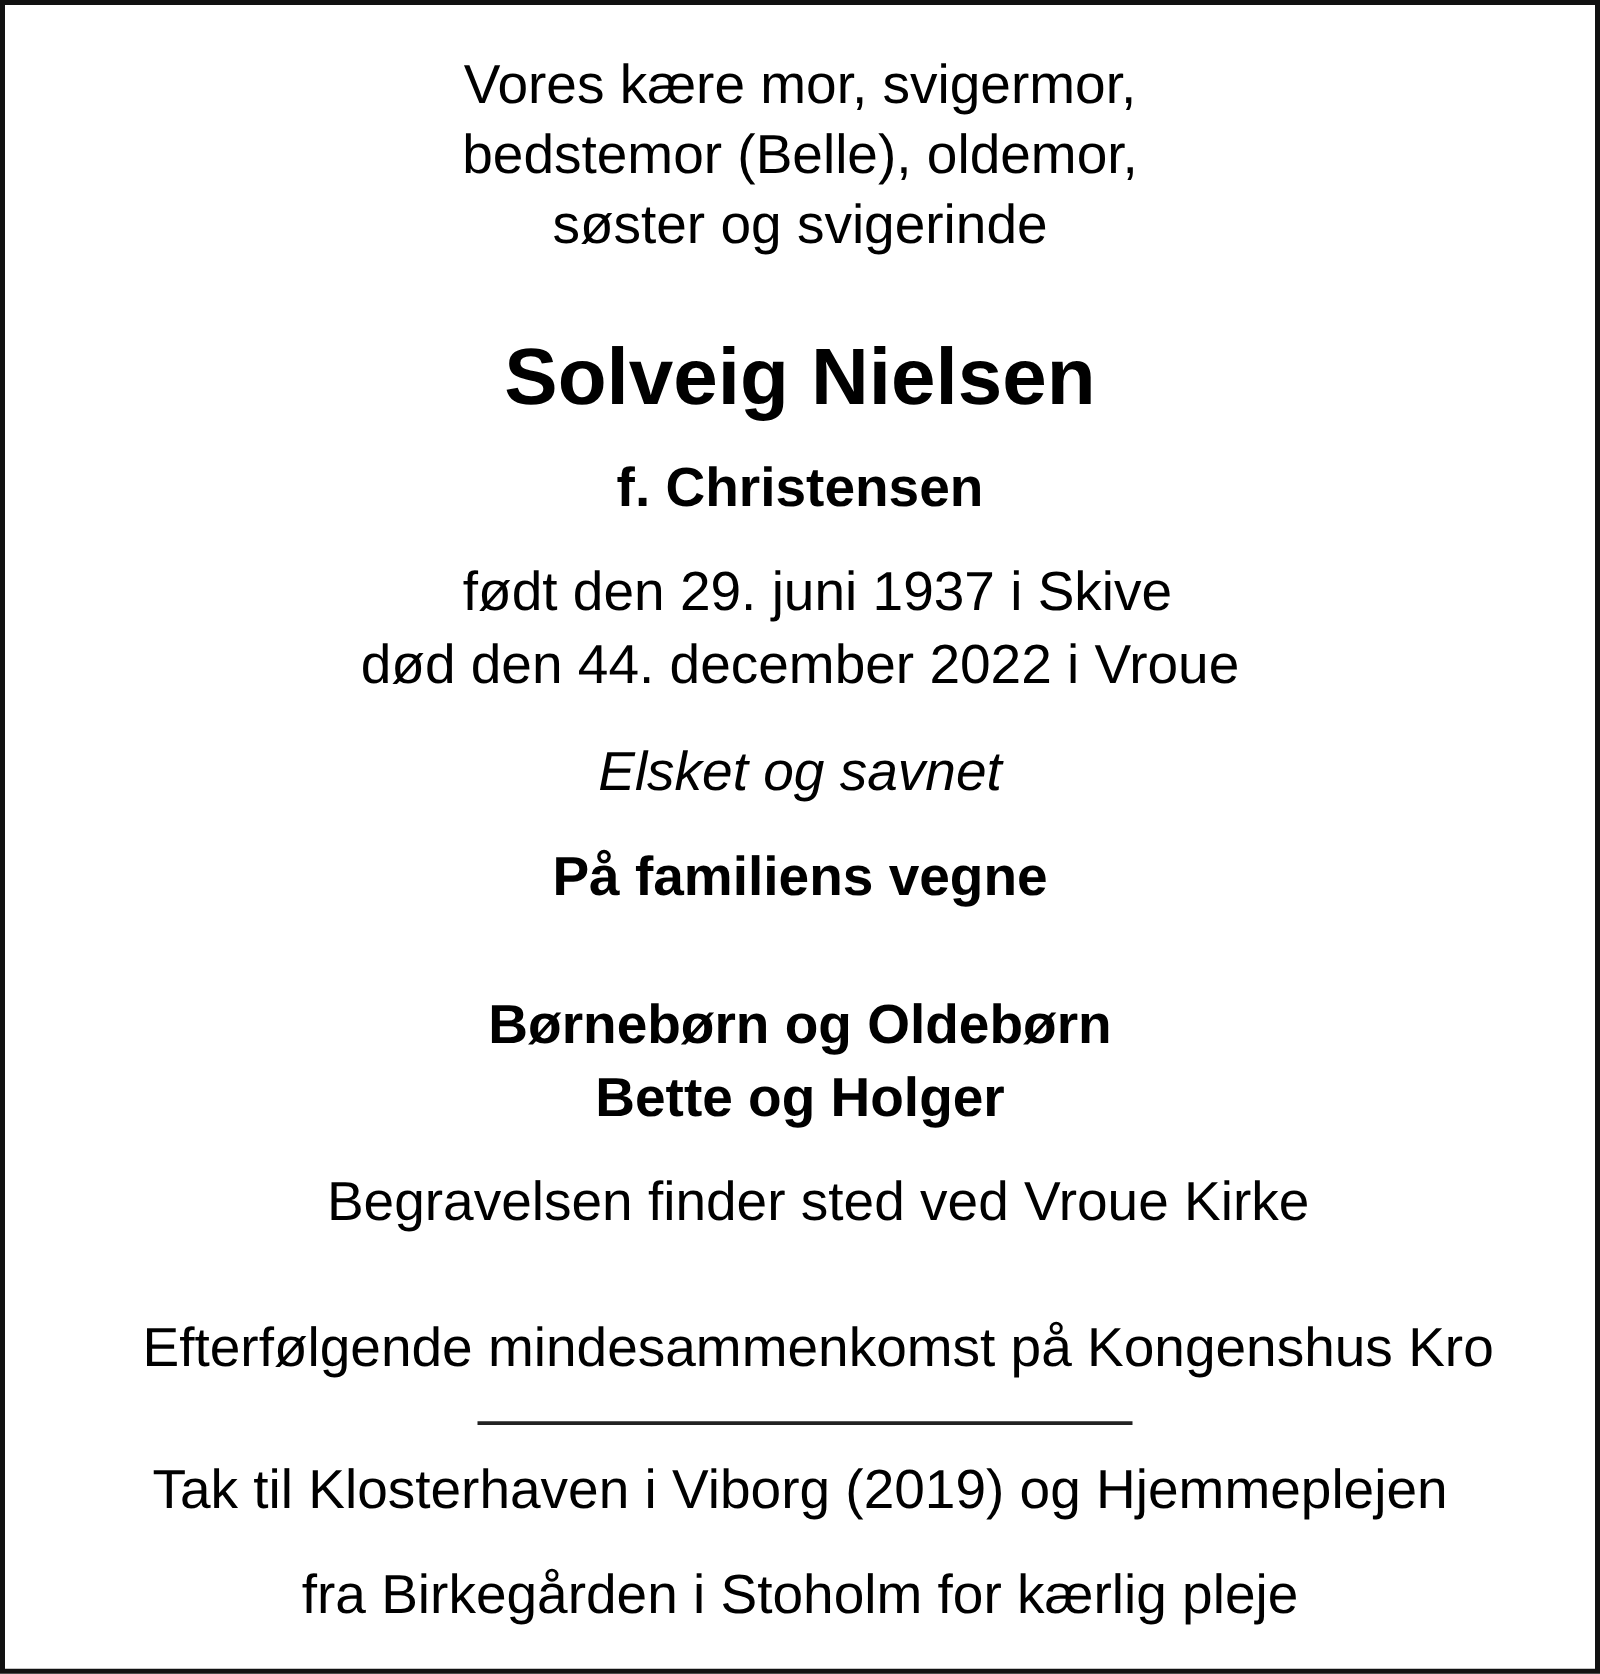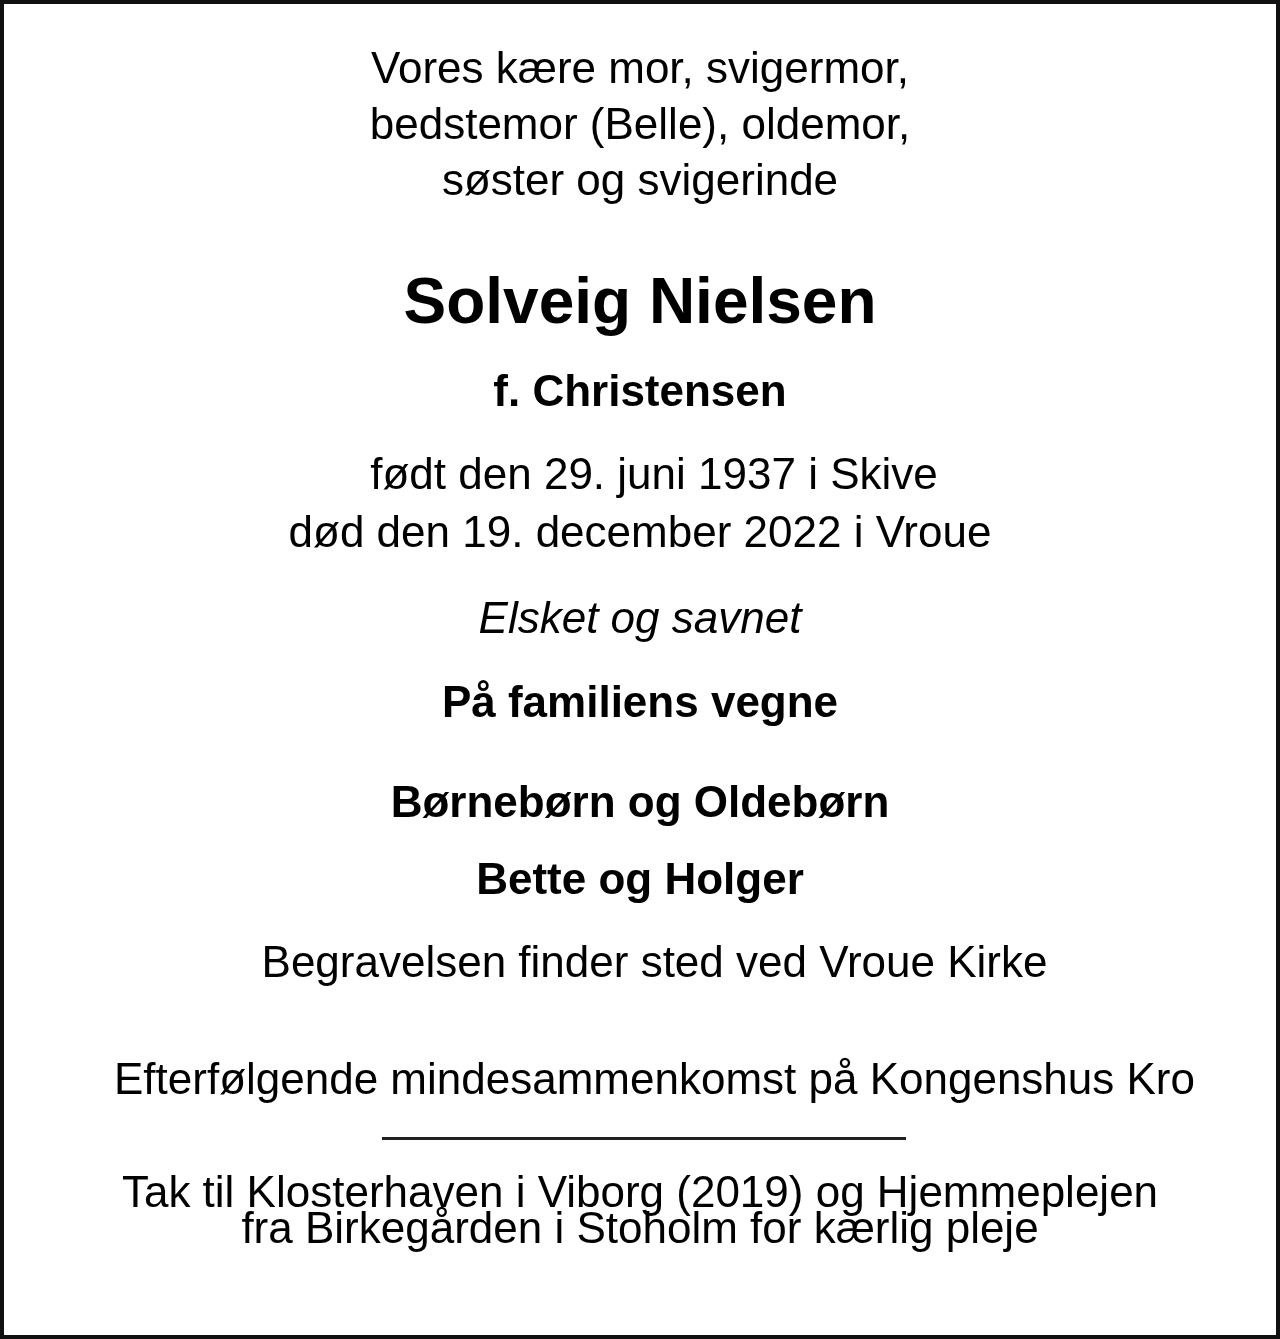--- a/index.html
+++ b/index.html
@@ -40,29 +40,29 @@
 
   <div class="line intro" style="top:36px;">Vores kære mor, svigermor,</div>
   <div class="line intro" style="top:92px;">bedstemor (Belle), oldemor,</div>
   <div class="line intro" style="top:148px;">søster og svigerinde</div>
 
   <div class="line name" style="top:262px;">Solveig Nielsen</div>
 
   <div class="line maiden" style="top:362px;">f. Christensen</div>
 
   <div class="line dates" style="top:442px;margin-left:28px;">født den 29. juni 1937 i  Skive</div>
-  <div class="line dates" style="top:500px;">død den 19. december 2022 i Vroue</div>
+  <div class="line dates" style="top:500px;">død den 44. december 2022 i Vroue</div>
 
   <div class="line motto" style="top:586px;">Elsket og savnet</div>
 
   <div class="line family" style="top:668px;">På familiens vegne</div>
-  <div class="line family" style="top:768px;">Børnebørn og Oldebørn</div>
+  <div class="line family" style="top:786px;">Børnebørn og Oldebørn</div>
   <div class="line family" style="top:845px;">Bette og Holger</div>
 
   <div class="line funeral" style="top:928px;">Begravelsen finder sted ved Vroue Kirke</div>
   <div class="line funeral" style="top:1045px;">Efterfølgende mindesammenkomst på Kongenshus Kro</div>
 
   <div class="separator"></div>
 
   <div class="line thanks" style="top:1160px;">Tak til Klosterhaven i Viborg (2019) og Hjemmeplejen</div>
-  <div class="line thanks" style="top:1196px;">fra Birkegården i Stoholm for kærlig pleje</div>
+  <div class="line thanks" style="top:1244px;">fra Birkegården i Stoholm for kærlig pleje</div>
 
 </div>
 
 </body></html>

